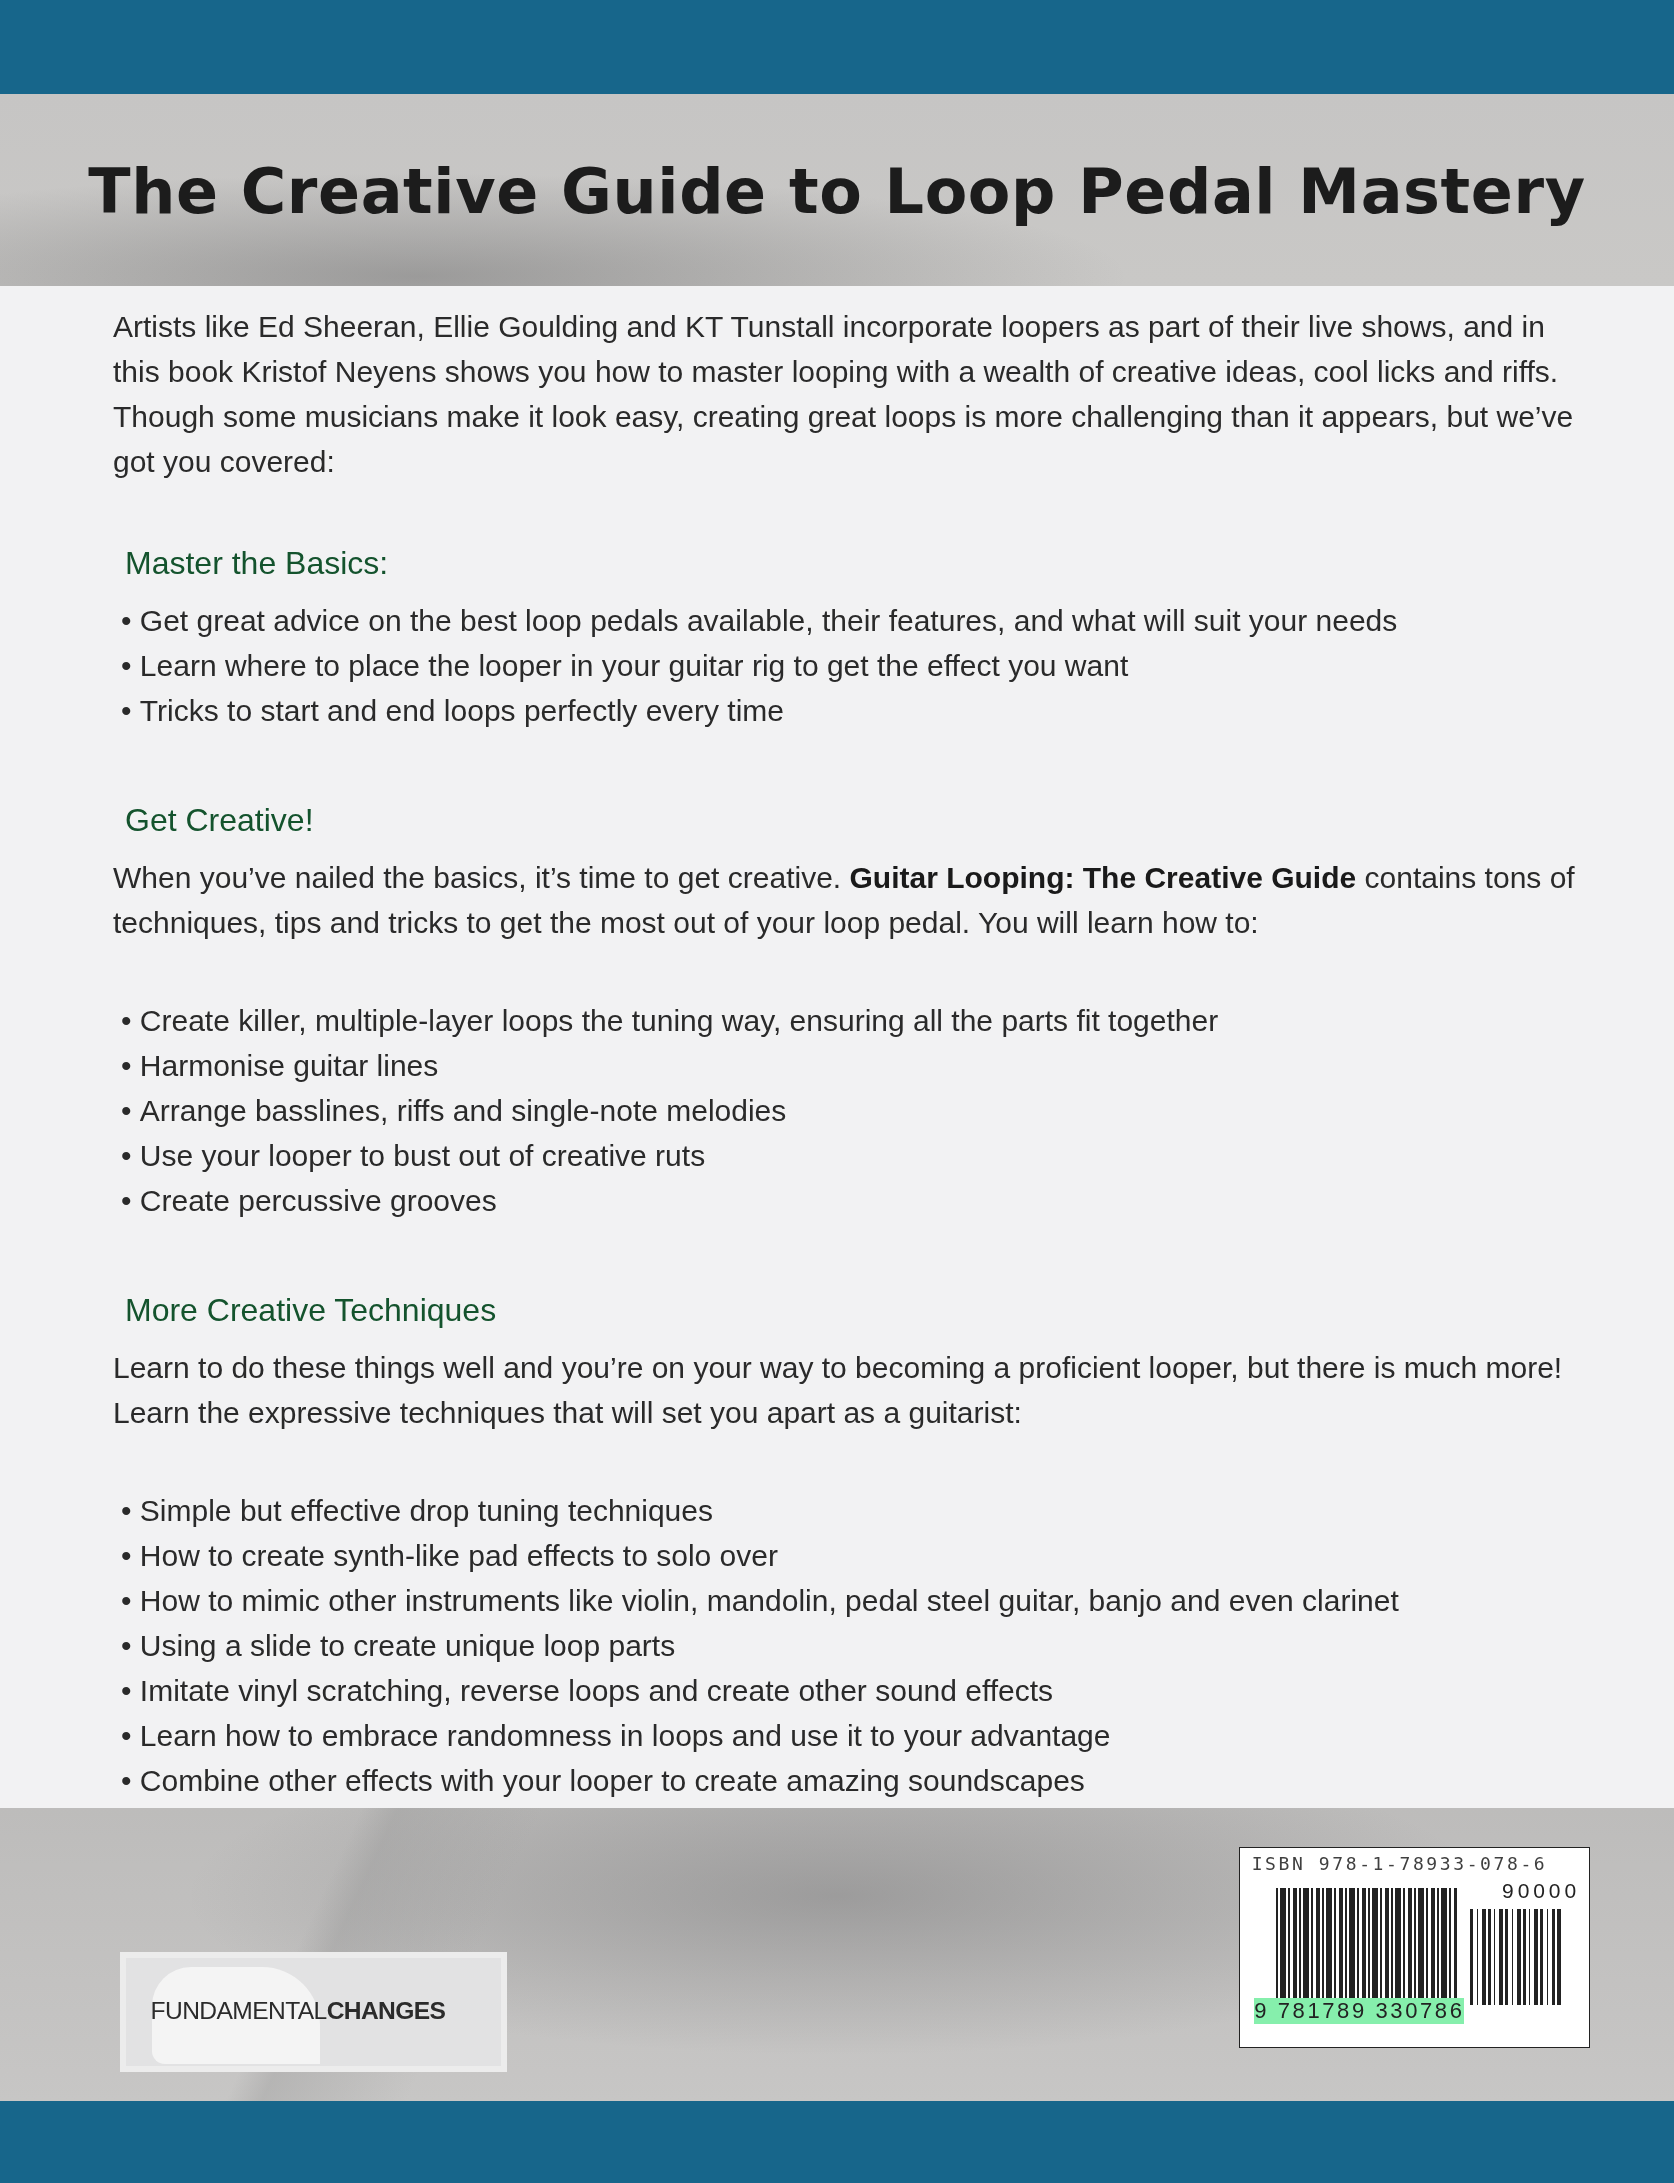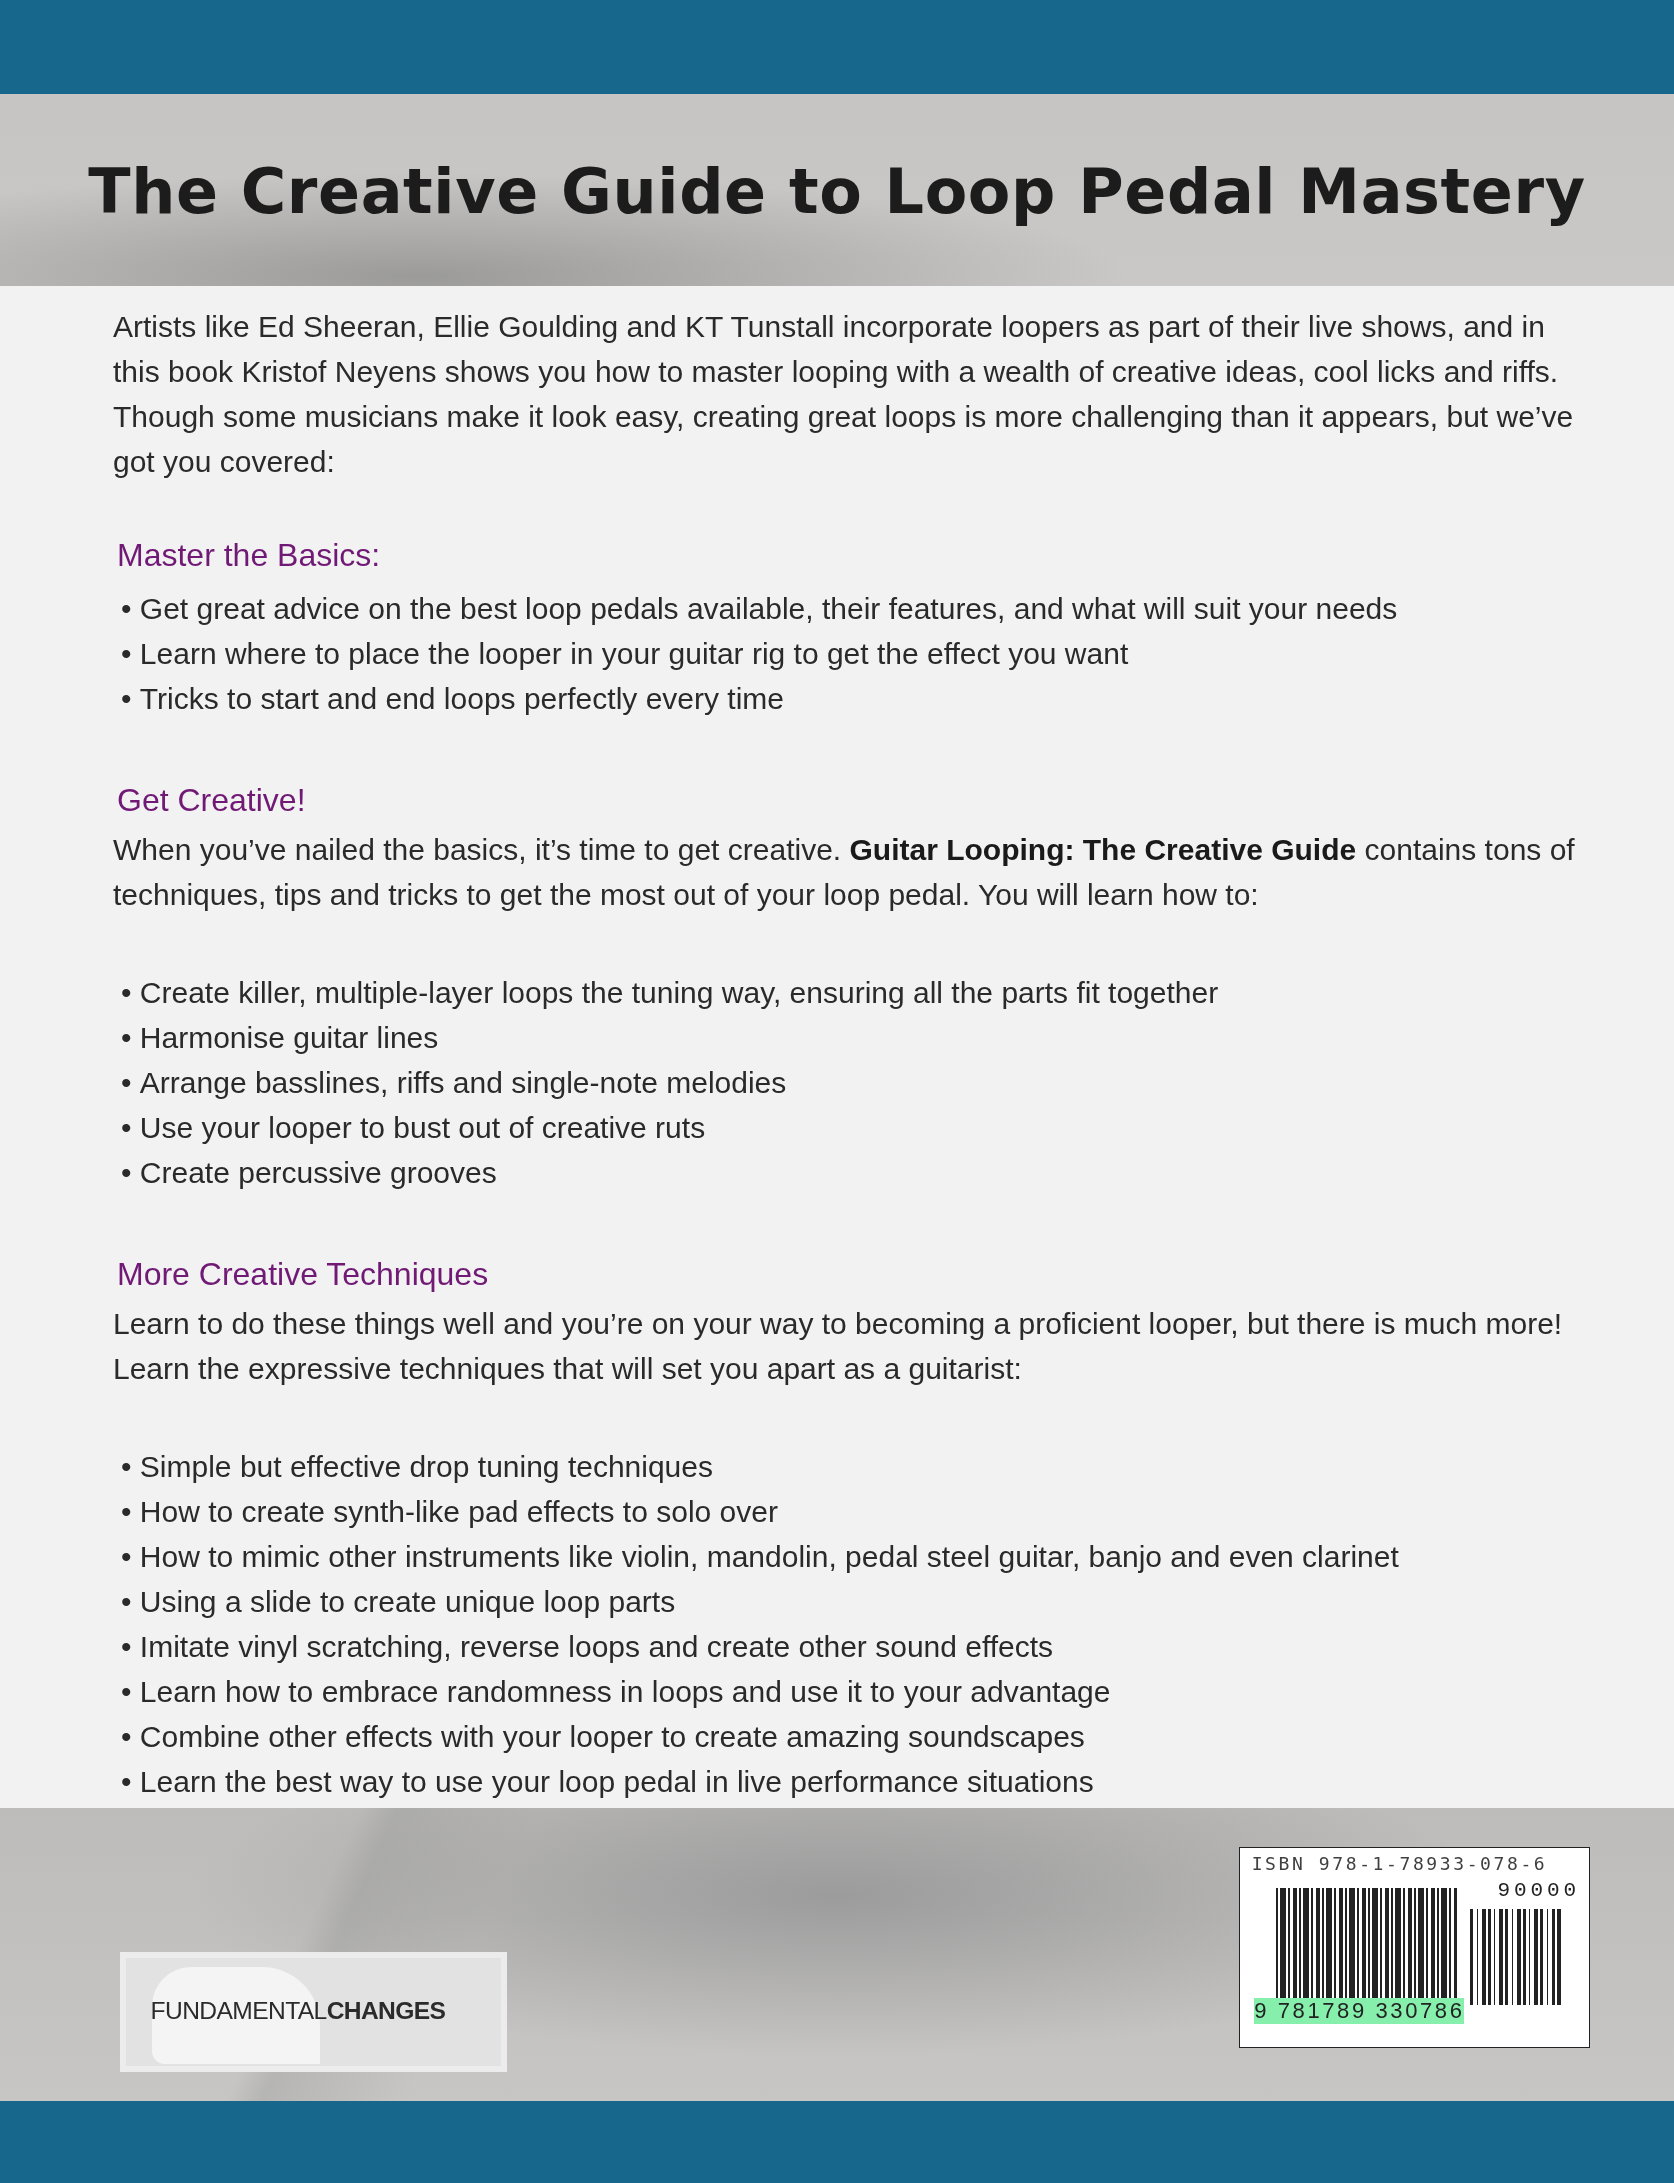--- a/index.html
+++ b/index.html
@@ -4,38 +4,38 @@
 <style>
   html, body { margin:0; padding:0; }
   body { width:1674px; height:2183px; position:relative; overflow:hidden; background:#c9c8c7; font-family:"DejaVu Sans", sans-serif; }
   .teal-top { position:absolute; left:0; top:0; width:1674px; height:94px; background:#17668b; }
   .title-band { position:absolute; left:0; top:94px; width:1674px; height:192px;
     background: radial-gradient(ellipse at 25% 95%, rgba(70,70,72,.35), rgba(0,0,0,0) 40%), linear-gradient(#c6c5c4,#c9c8c6); }
   .title { position:absolute; left:0; width:1674px; top:155px; text-align:center; font-weight:bold; font-size:62px; color:#1c1c1c; letter-spacing:0.6px; }
   .content { position:absolute; left:0; top:286px; width:1674px; height:1522px; background:#f2f2f3; }
   .text { position:absolute; left:113px; top:304px; width:1483px; color:#2a2a2a; font-size:30px; line-height:45px; font-family:"Liberation Sans", sans-serif; }
   .text p { margin:0; }
-  .text h2 { margin:4px; font-weight:normal; font-size:32px; color:#701a75; line-height:45px; }
+  .text h2 { margin:12px; font-weight:normal; font-size:32px; color:#14532d; line-height:45px; }
   .gap { height:45px; }
   .bold { font-weight:bold; color:#1a1a1a; }
   ul { list-style:none; margin:8px; padding:0; }
   li::before { content:"\2022\00a0"; }
   .photo-band { position:absolute; left:0; top:1808px; width:1674px; height:293px;
     background:
       linear-gradient(115deg, rgba(0,0,0,0) 20%, rgba(150,150,150,.35) 22%, rgba(0,0,0,0) 30%),
       radial-gradient(ellipse at 50% 30%, rgba(90,90,92,.35), rgba(0,0,0,0) 55%),
       linear-gradient(#bdbcbb,#c7c6c5); }
   .logo { position:absolute; left:120px; top:1952px; width:387px; height:120px; background:#e2e2e3; border:6.5px solid #ececec; box-sizing:border-box; }
   .logo-shape { position:absolute; left:26px; top:9px; width:168px; height:97px; background:#f4f4f4; border-radius:39px 58px 0 13px; }
   .logo-text { position:absolute; left:24.6px; top:39px; font-size:24.6px; color:#2b2b2b; font-family:"Liberation Sans", sans-serif; letter-spacing:-0.6px; }
   .logo-text .light { font-weight:normal; }
   .logo-text .heavy { font-weight:bold; }
   .barcode { position:absolute; left:1239px; top:1847px; width:351px; height:201px; background:#fff; border:1.9px solid #222; box-sizing:border-box; }
   .isbn { position:absolute; left:11.7px; top:5.2px; font-family:"DejaVu Sans Mono", monospace; font-size:18px; color:#404040; letter-spacing:2.6px; }
-  .addon { position:absolute; right:9px; top:31px; font-family:Liberation Mono, monospace; font-size:21px; color:#222; letter-spacing:3.9px; }
+  .addon { position:absolute; right:9px; top:31px; font-family:Liberation Sans, sans-serif; font-size:21px; color:#222; letter-spacing:3.9px; }
   .bars { position:absolute; left:36px; top:40px; width:181px; height:117px;
     background: repeating-linear-gradient(90deg,#222 0 1.9px,#fff 1.9px 4.5px,#222 4.5px 9.7px,#fff 9.7px 12.3px,#222 12.3px 13.6px,#fff 13.6px 17.5px,#222 17.5px 21.4px,#fff 21.4px 23px); }
   .bars2 { position:absolute; left:230px; top:61px; width:91px; height:96px;
     background: repeating-linear-gradient(90deg,#222 0 3.2px,#fff 3.2px 6.5px,#222 6.5px 7.8px,#fff 7.8px 11.7px,#222 11.7px 15.5px,#fff 15.5px 17.5px); }
   .ean { position:absolute; left:14.2px; top:150px; font-family:"Liberation Sans", sans-serif; font-size:22px; color:#222; letter-spacing:2.6px; background:#86efac; }
   .teal-bottom { position:absolute; left:0; top:2101px; width:1674px; height:82px; background:#17668b; }
 </style>
 </head>
 <body>
 

